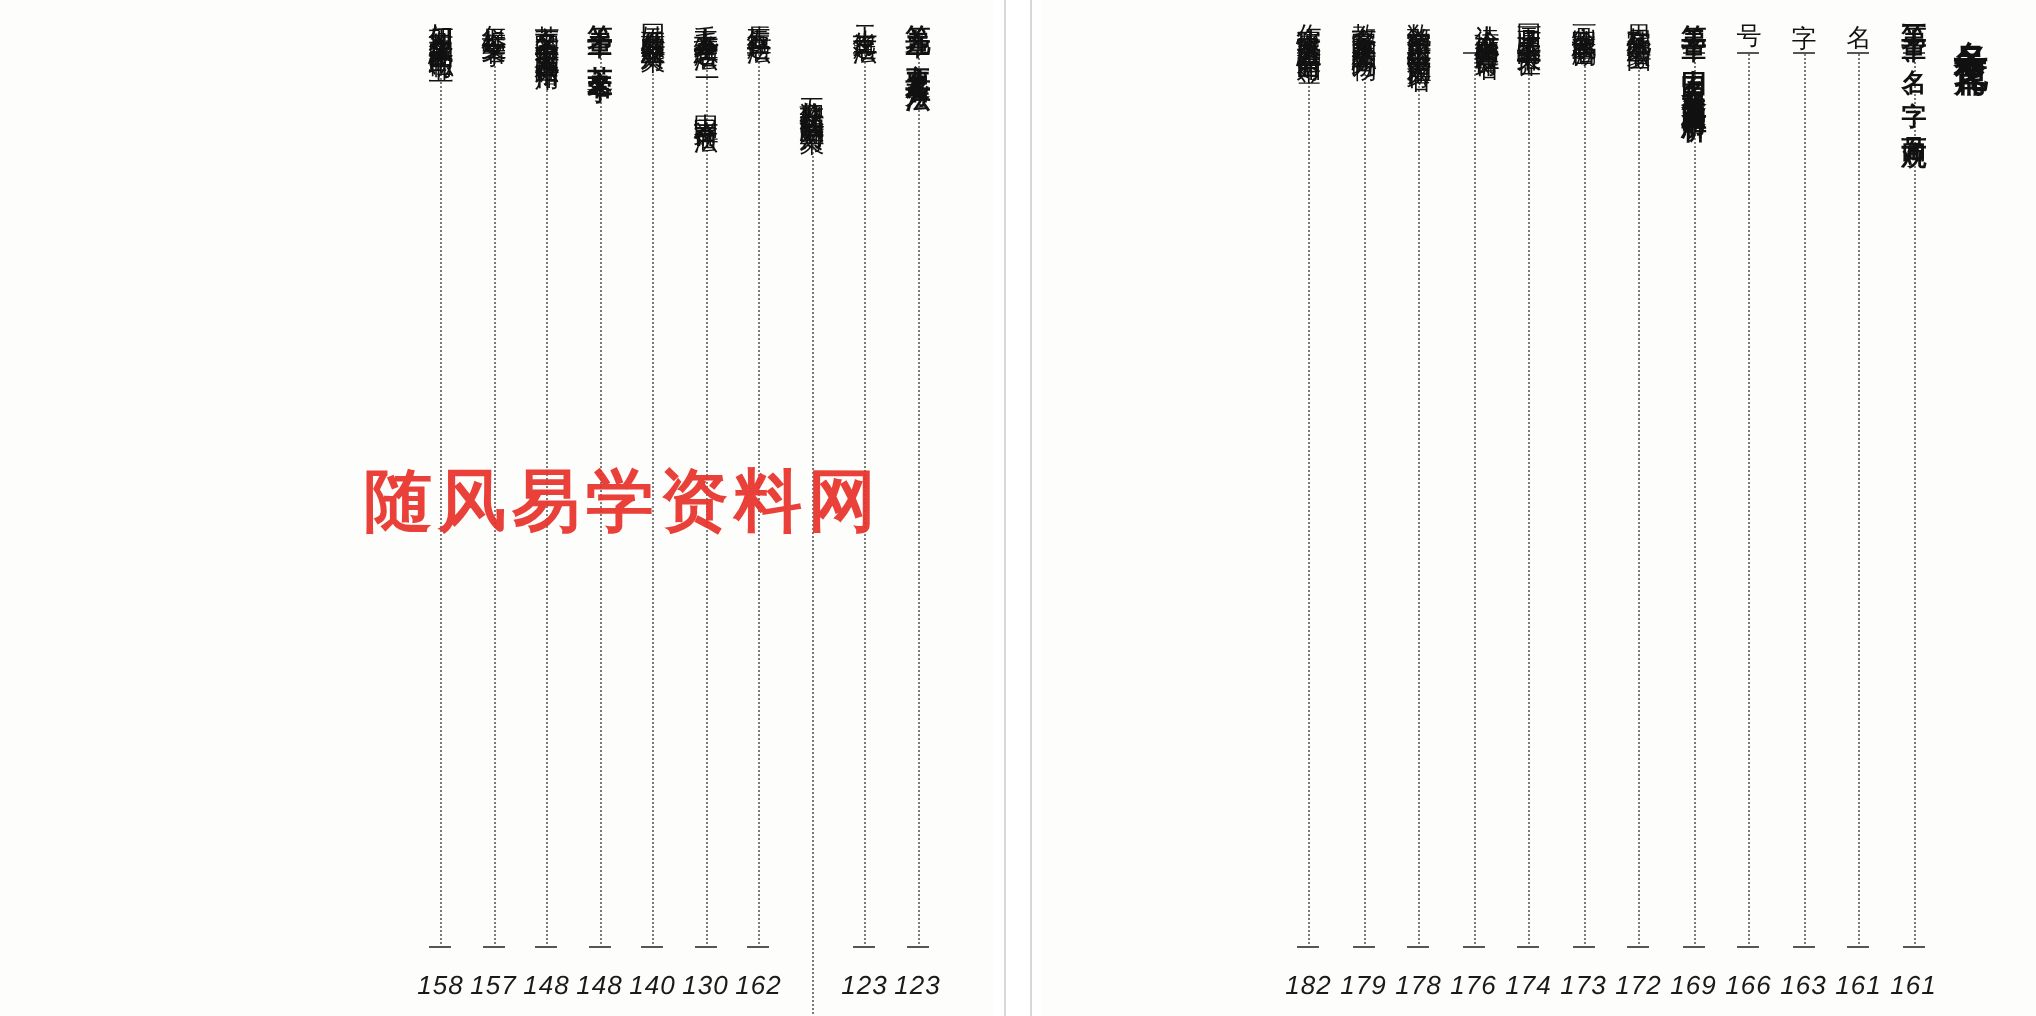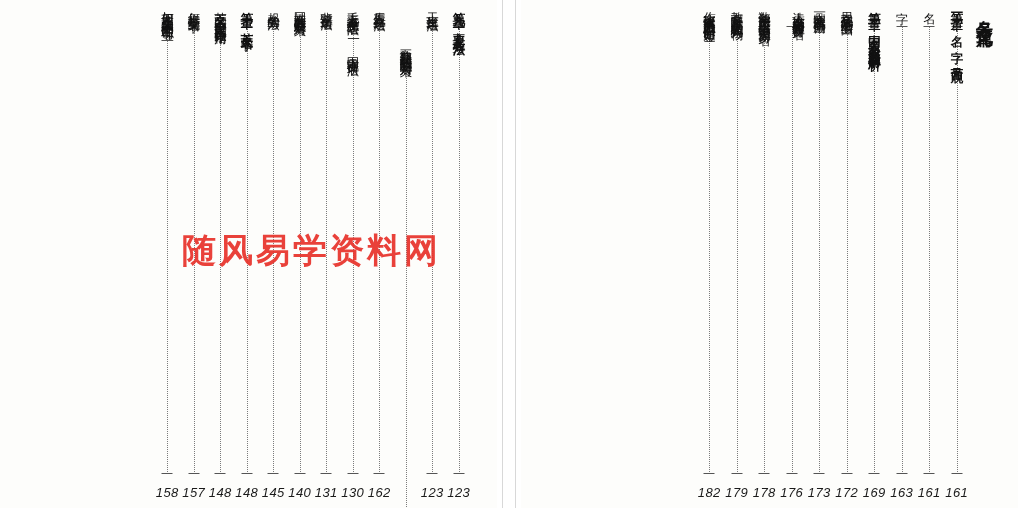--- a/index.html
+++ b/index.html
@@ -189,41 +189,23 @@
           <div class="col-inner">
             <div class="entry-text">毛上文五维全息起名法——中国吉祥命名法</div>
           </div>
           <div class="pagenum">130</div>
         </div>
         <div class="toc-col" style="width: 26.5px;">
           <div class="leader" style="left: 13.25px;"></div>
           <div class="topbar"></div>
           <div class="botbar"></div>
           <div class="col-inner">
-            <div class="entry-text">辈谱字起名法</div>
-          </div>
-          <div class="pagenum">131</div>
-        </div>
-        <div class="toc-col" style="width: 26.5px;">
-          <div class="leader" style="left: 13.25px;"></div>
-          <div class="topbar"></div>
-          <div class="botbar"></div>
-          <div class="col-inner">
             <div class="entry-text">同姓重名的麻烦及其对策</div>
           </div>
           <div class="pagenum">140</div>
-        </div>
-        <div class="toc-col" style="width: 26.5px;">
-          <div class="leader" style="left: 13.25px;"></div>
-          <div class="topbar"></div>
-          <div class="botbar"></div>
-          <div class="col-inner">
-            <div class="entry-text">起小名的方法</div>
-          </div>
-          <div class="pagenum">145</div>
         </div>
         <div class="toc-col" style="width: 26.5px;">
           <div class="leader" style="left: 13.25px;"></div>
           <div class="topbar"></div>
           <div class="botbar"></div>
           <div class="col-inner">
             <div class="entry-text bold">第十章　英文名字</div>
           </div>
           <div class="pagenum">148</div>
         </div>
@@ -294,20 +276,29 @@
           <div class="col-inner">
             <div class="entry-text">字</div>
           </div>
           <div class="pagenum">163</div>
         </div>
         <div class="toc-col" style="width: 27.5px;">
           <div class="leader" style="left: 13.75px;"></div>
           <div class="topbar"></div>
           <div class="botbar"></div>
           <div class="col-inner">
+            <div class="entry-text">号</div>
+          </div>
+          <div class="pagenum">166</div>
+        </div>
+        <div class="toc-col" style="width: 27.5px;">
+          <div class="leader" style="left: 13.75px;"></div>
+          <div class="topbar"></div>
+          <div class="botbar"></div>
+          <div class="col-inner">
             <div class="entry-text bold">第十二章　中国名人起名改名趣闻与解析</div>
           </div>
           <div class="pagenum">169</div>
         </div>
         <div class="toc-col" style="width: 27.5px; text-align: right;">
           <div class="leader" style="left: 13.75px;"></div>
           <div class="topbar"></div>
           <div class="botbar"></div>
           <div class="col-inner">
             <div class="entry-text">思想家孔子的姓名缘由</div>
@@ -315,20 +306,29 @@
           <div class="pagenum">172</div>
         </div>
         <div class="toc-col" style="width: 27.5px;">
           <div class="leader" style="left: 13.75px;"></div>
           <div class="topbar"></div>
           <div class="botbar"></div>
           <div class="col-inner">
             <div class="entry-text">画家徐悲鸿改名自励</div>
           </div>
           <div class="pagenum">173</div>
+        </div>
+        <div class="toc-col" style="width: 27.5px;">
+          <div class="leader" style="left: 13.75px;"></div>
+          <div class="topbar"></div>
+          <div class="botbar"></div>
+          <div class="col-inner">
+            <div class="entry-text">国画大师张大千的「大千世界」</div>
+          </div>
+          <div class="pagenum">174</div>
         </div>
         <div class="toc-col" style="width: 27.5px; align-items: flex-end;">
           <div class="leader" style="left: 13.75px;"></div>
           <div class="topbar"></div>
           <div class="botbar"></div>
           <div class="col-inner">
             <div class="entry-text">诗人徐志摩由和尚摩骨算命得名</div>
           </div>
           <div class="pagenum">176</div>
         </div>

